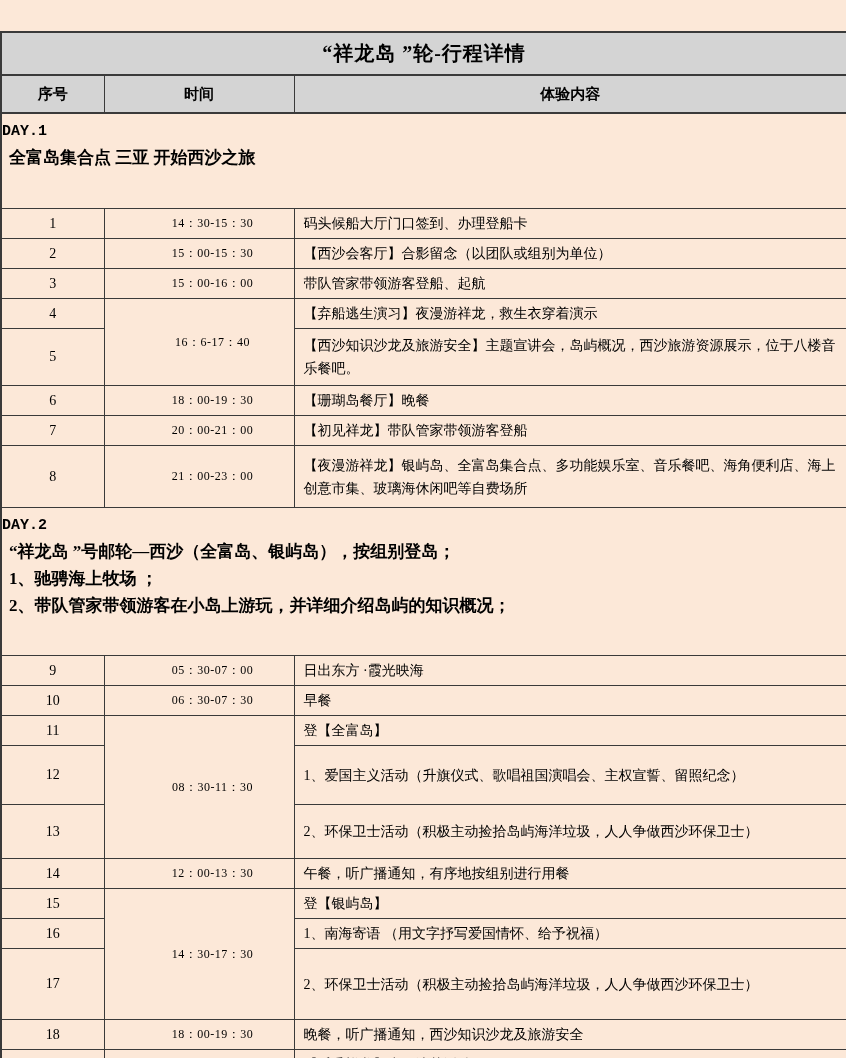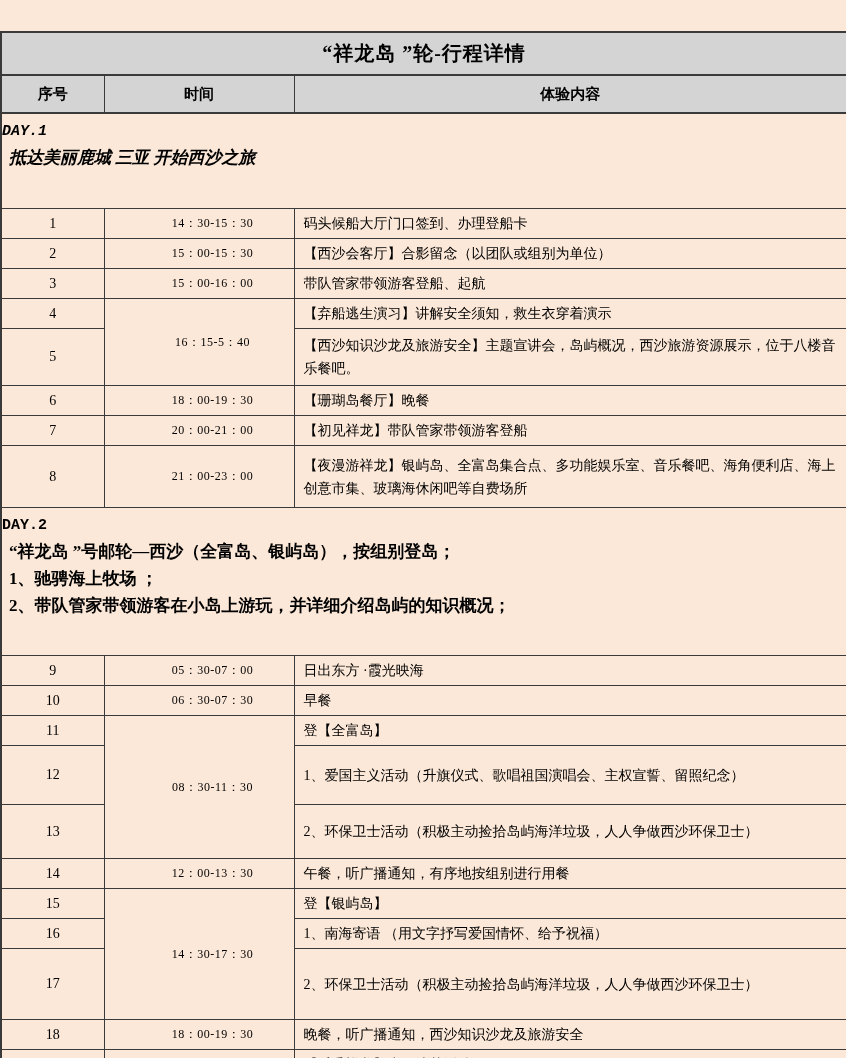--- a/index.html
+++ b/index.html
@@ -97,44 +97,44 @@
       <th colspan="3">“祥龙岛 ”轮-行程详情</th>
     </tr>
     <tr class="header-row" id="header-row">
         <th>序号</th>
         <th>时间</th>
         <th>体验内容</th>
       </tr>
   </thead>
   <tbody id="table-body">
       <tr>
-        <td colspan="3" class="day-cell" style="height: 84px; font-style: italic;">
+        <td colspan="3" class="day-cell" style="height: 84px;">
           <div class="day-tag">DAY.1</div>
-          <div class="day-line">抵达美丽鹿城 三亚 开始西沙之旅</div>
+          <div class="day-line">全富岛集合点 三亚 开始西沙之旅</div>
         </td>
       </tr>
       <tr style="height: 27px;">
         <td class="no">1</td>
         <td class="time">14：30-15：30</td>
         <td class="content">码头候船大厅门口签到、办理登船卡</td>
       </tr>
       <tr style="height: 27px;">
         <td class="no">2</td>
         <td class="time">15：00-15：30</td>
         <td class="content">【西沙会客厅】合影留念（以团队或组别为单位）</td>
       </tr>
       <tr style="height: 26px;">
         <td class="no">3</td>
         <td class="time">15：00-16：00</td>
         <td class="content">带队管家带领游客登船、起航</td>
       </tr>
       <tr style="height: 27px;">
         <td class="no">4</td>
-        <td class="time" rowspan="2">16：15-5：40</td>
-        <td class="content">【弃船逃生演习】讲解安全须知，救生衣穿着演示</td>
+        <td class="time" rowspan="2">16：6-17：40</td>
+        <td class="content">【弃船逃生演习】夜漫游祥龙，救生衣穿着演示</td>
       </tr>
       <tr style="height: 57px;">
         <td class="no">5</td>
         <td class="content">【西沙知识沙龙及旅游安全】主题宣讲会，岛屿概况，西沙旅游资源展示，位于八楼音乐餐吧。</td>
       </tr>
       <tr style="height: 27px;">
         <td class="no">6</td>
         <td class="time">18：00-19：30</td>
         <td class="content">【珊瑚岛餐厅】晚餐</td>
       </tr>

